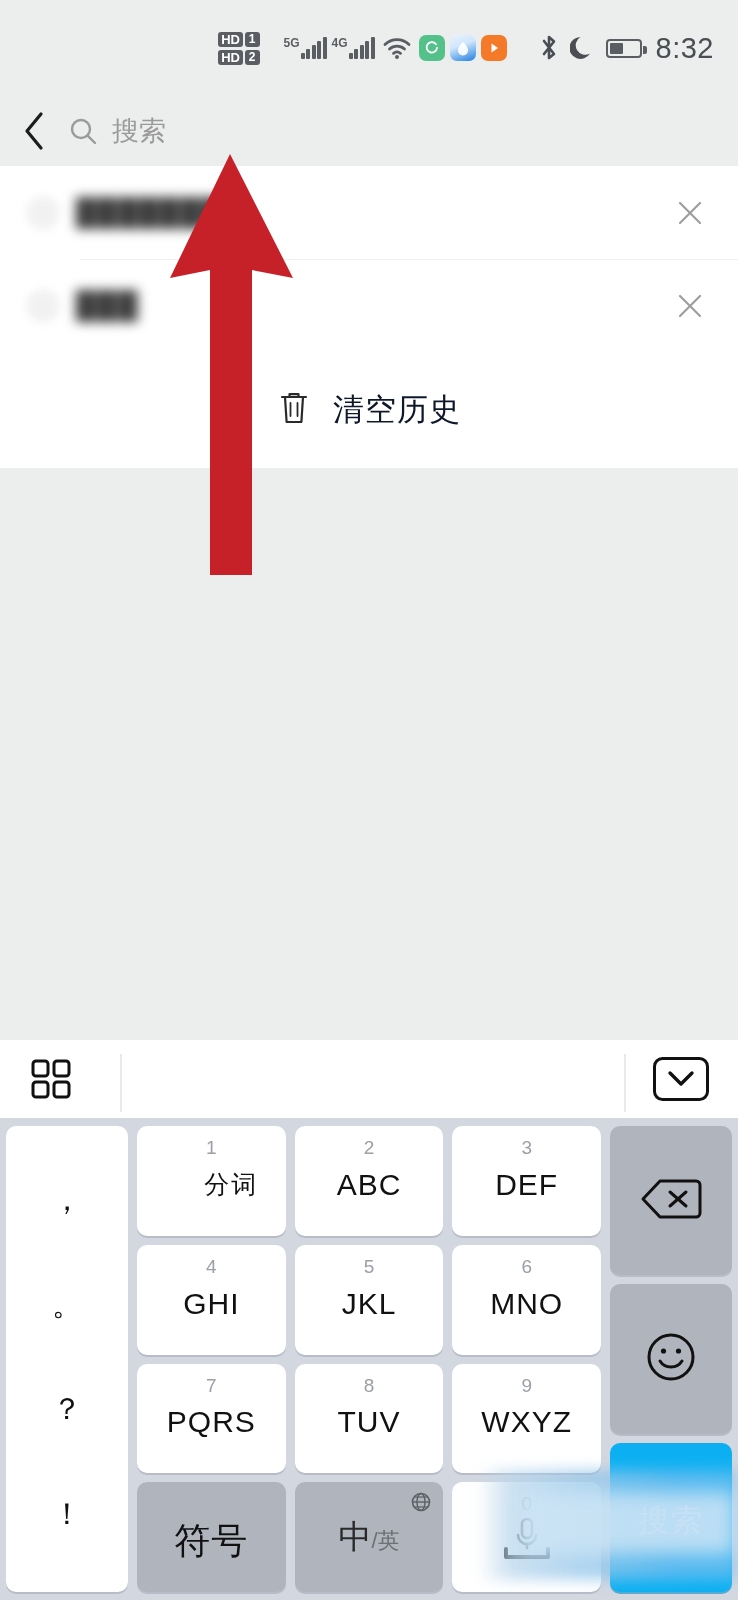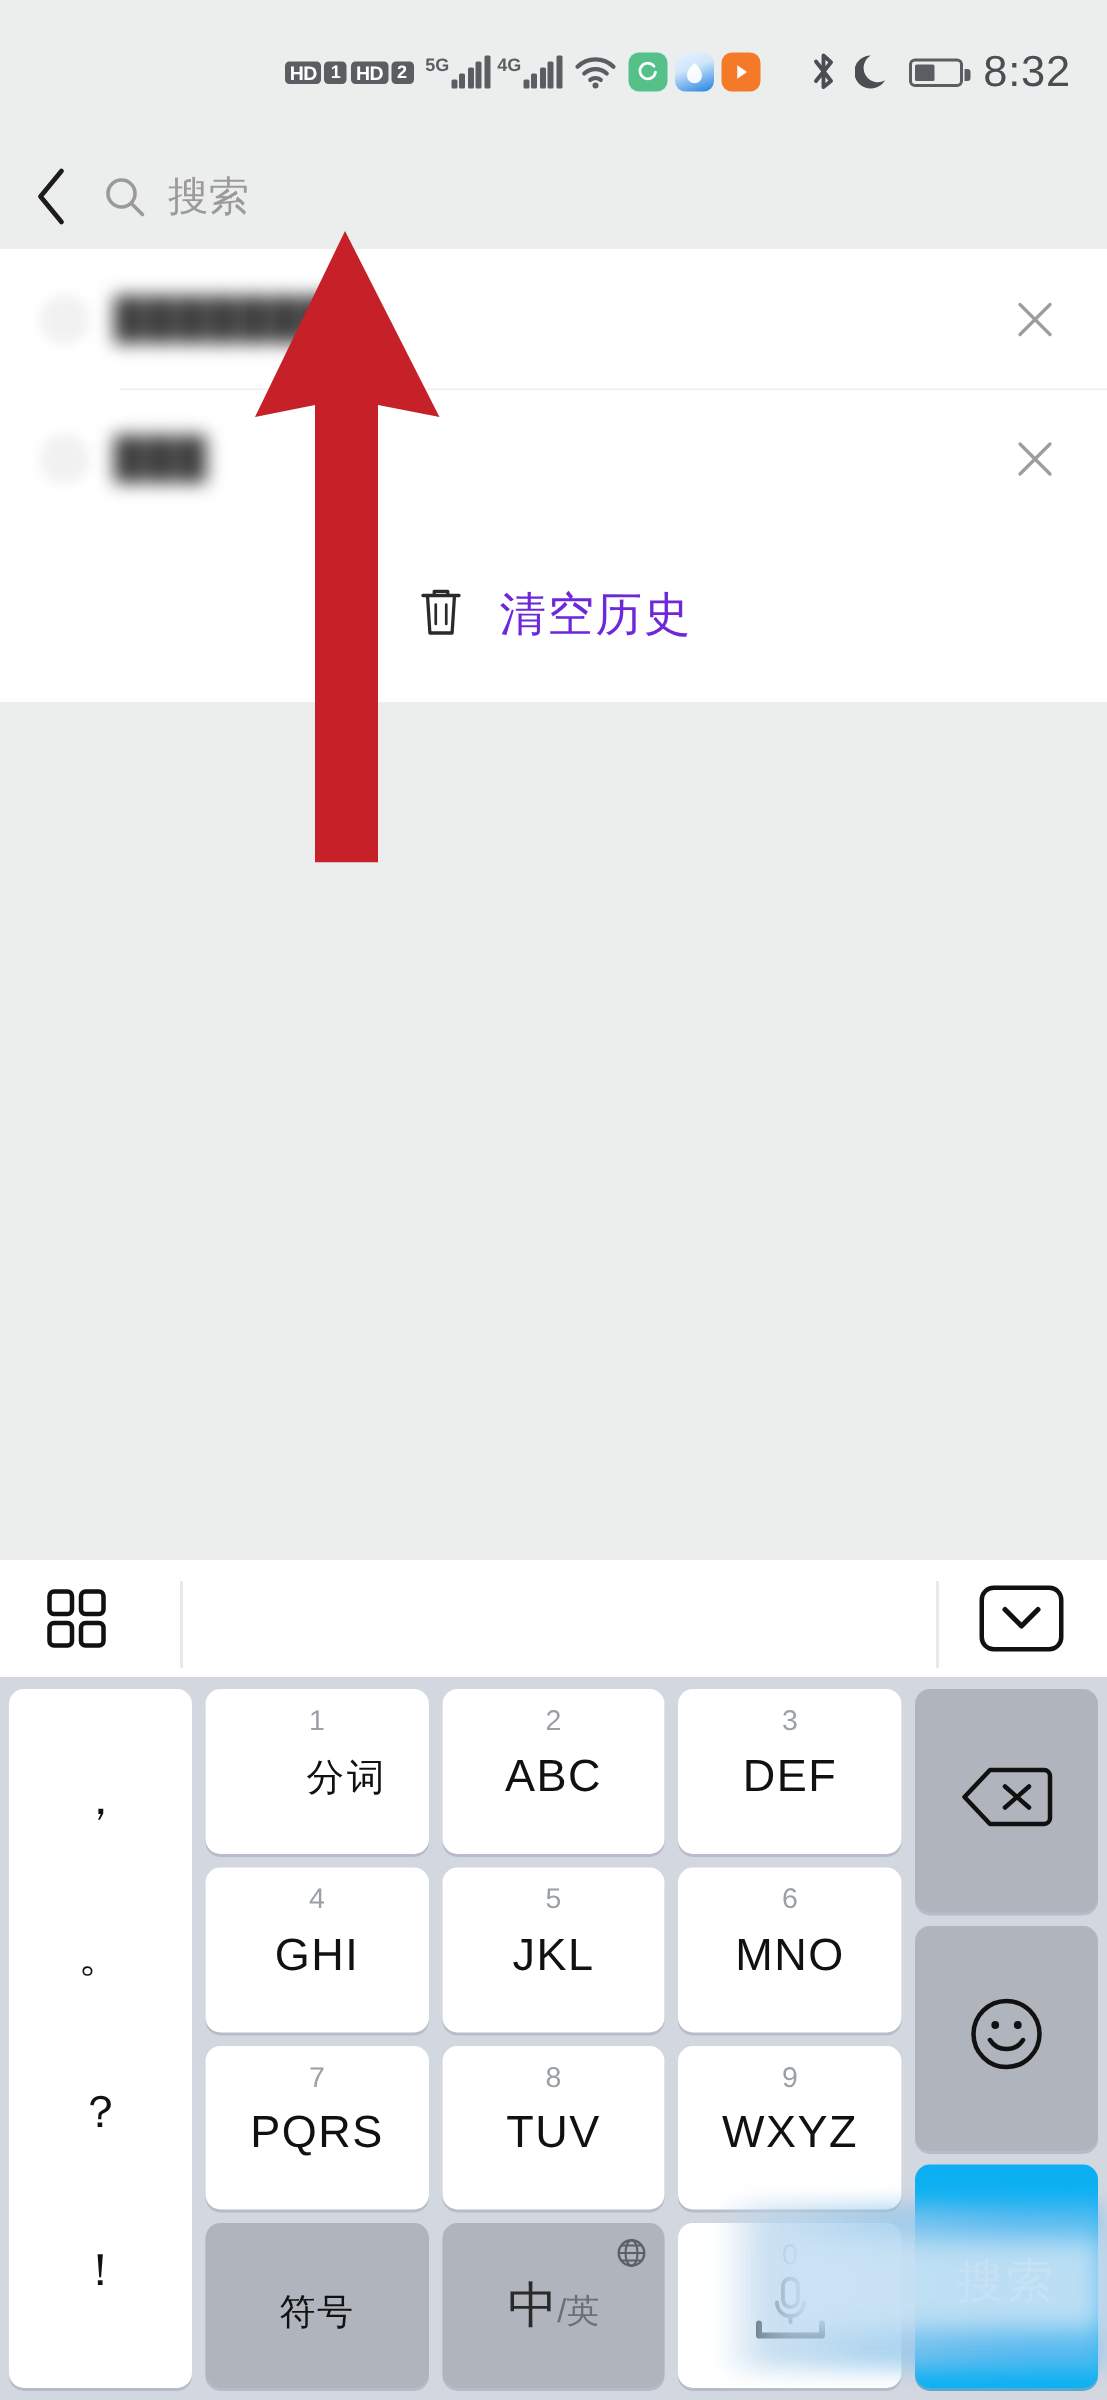--- a/index.html
+++ b/index.html
@@ -12,21 +12,21 @@
   .screen { position: relative; width: 738px; height: 1600px; background: #eceded; }
 
   
   .statusbar {
     position: absolute; top: 0; left: 0; width: 738px; height: 96px;
     background: #eceded;
     display: flex; align-items: center; justify-content: flex-end;
     padding-right: 24px;
   }
   .sb-group { display: flex; align-items: center; }
-  .hd-stack { display: flex; flex-direction: row; gap: 3px; margin-right: 8px; }
+  .hd-stack { display: flex; flex-direction: column; gap: 3px; margin-right: 24px; }
   .hd-row { display: flex; align-items: center; gap: 2px; }
   .hd-box {
     font-size: 13px; font-weight: bold; color: #ffffff; background: #5a5e62;
     border-radius: 3px; padding: 0px 3px; line-height: 15px; letter-spacing: -0.3px;
   }
   .sim-box {
     font-size: 12px; font-weight: bold; color: #ffffff; background: #5a5e62;
     border-radius: 3px; width: 15px; height: 15px; line-height: 15px; text-align: center;
   }
   .net { display: flex; align-items: flex-end; margin-right: 5px; }
@@ -82,21 +82,21 @@
     flex: none; margin-right: 16px; filter: blur(4px); opacity: .75;
   }
   .hist-text {
     font-size: 28px; color: #3c3c3c; flex: 1;
     filter: blur(6px); letter-spacing: 1px; white-space: nowrap; overflow: hidden;
   }
   .hist-x { width: 44px; display: flex; align-items: center; justify-content: center; flex: none; }
   .clear-row {
     height: 116px; display: flex; align-items: center; justify-content: center; gap: 22px;
   }
-  .clear-label { font-size: 31px; color: #6d28d9; letter-spacing: 1px; }
+  .clear-label { font-size: 31px; color: #0f172a; letter-spacing: 1px; }
 
   
   .spacer { position:absolute; top: 468px; left:0; width:738px; height: 572px; background:#eceded; }
 
   
   .kb { position: absolute; top: 1040px; left: 0; width: 738px; height: 560px; background: #d3d7e0; }
   .kb-toolbar {
     height: 78px; background: #ffffff; display: flex; align-items: center;
     position: relative; padding: 0 28px;
   }
@@ -123,21 +123,21 @@
   .key {
     flex: 1; border-radius: 10px; background: #ffffff;
     box-shadow: 0 2px 0 rgba(160,165,180,.55);
     display: flex; flex-direction: column; align-items: center; justify-content: center;
     position: relative;
   }
   .key .num { font-size: 19px; color: #9aa0a6; position: absolute; top: 11px; }
   .key .lbl { font-size: 30px; color: #111; letter-spacing: 1px; margin-top: 8px; }
   .key .lbl.cn { font-size: 25px; letter-spacing: 2px; margin-left: 40px; }
   .key.fn { background: #b0b5bd; }
-  .key.fn .lbl { font-size: 24px; }
+  .key.fn .lbl { font-size: 36px; }
   .key.accent { background: #0cb0f2; box-shadow: 0 2px 0 rgba(10,140,195,.6); }
   .key.accent .lbl { color: #ffffff; font-size: 31px; letter-spacing: 2px; }
   .right-col { width: 122px; display: flex; flex-direction: column; gap: 9px; }
   .right-col .key { flex: 1; }
   .key.mic { background:#ffffff; }
   .key .globe { position: absolute; top: 9px; right: 11px; }
   .cnen { display: flex; align-items: baseline; }
   .cnen .big { font-size: 33px; color: #2a2a2a; }
   .cnen .sml { font-size: 22px; color: #6b7075; }
   .micbody { display:flex; flex-direction:column; align-items:center; gap:4px; }

